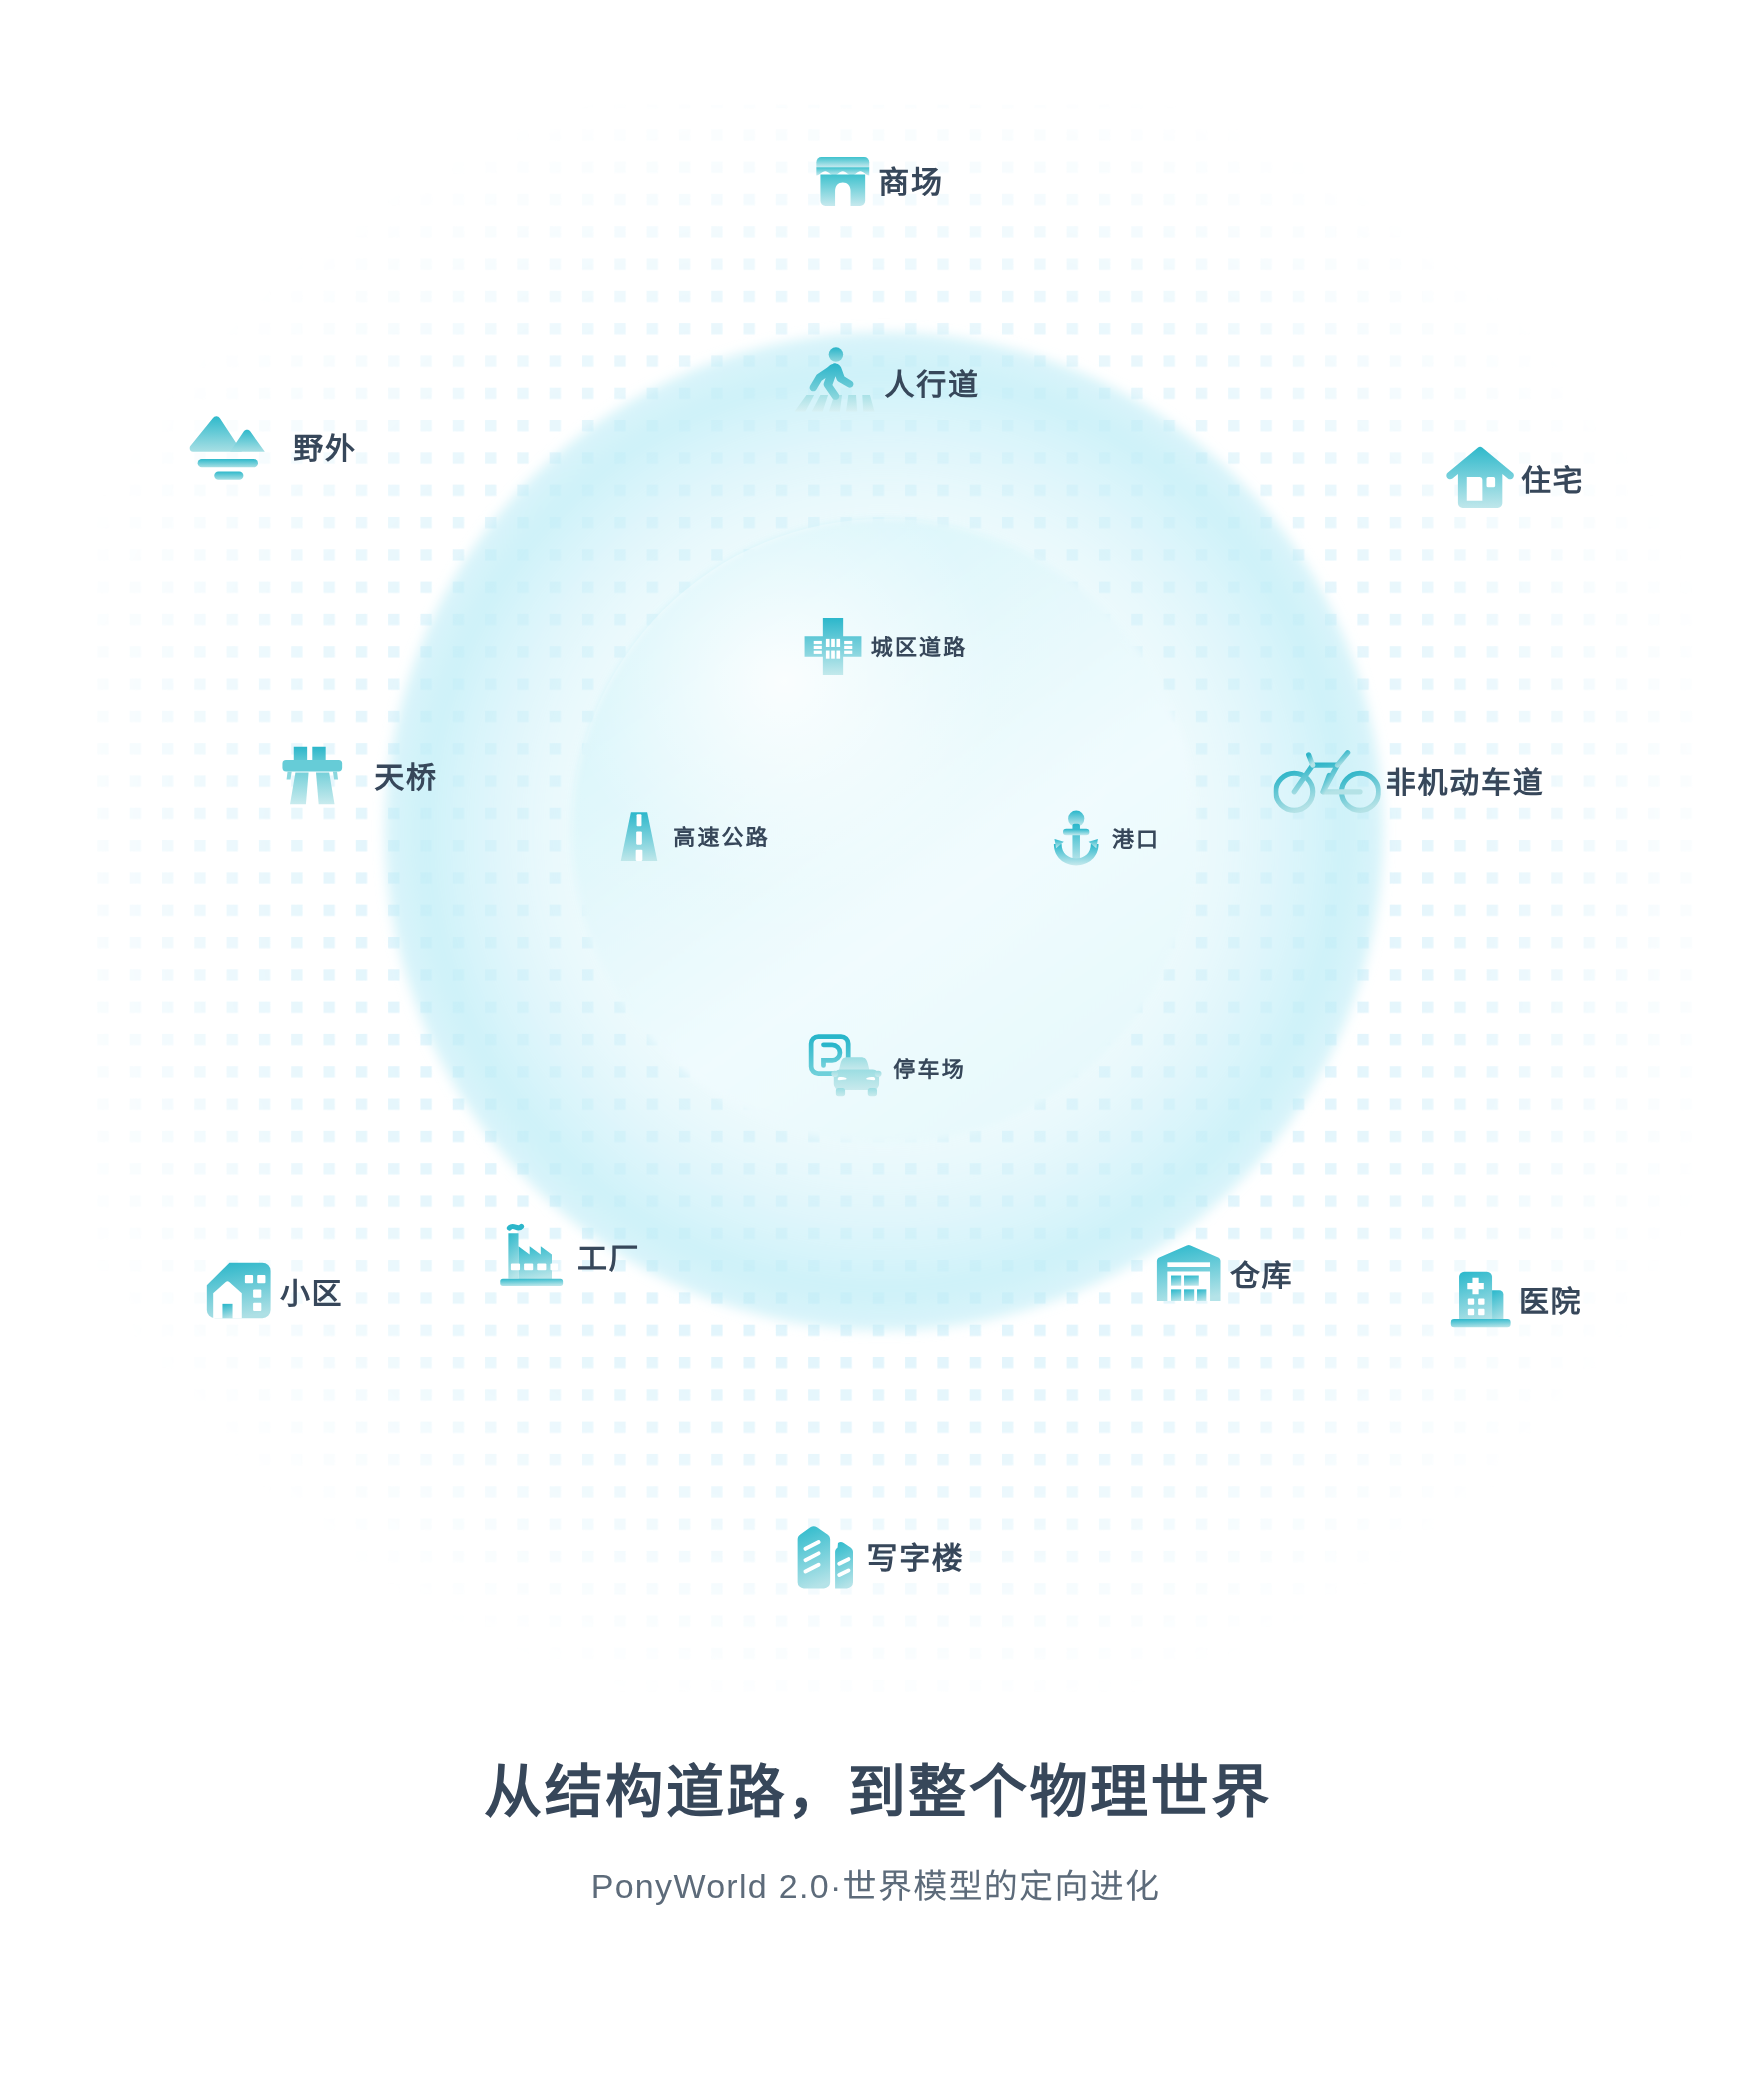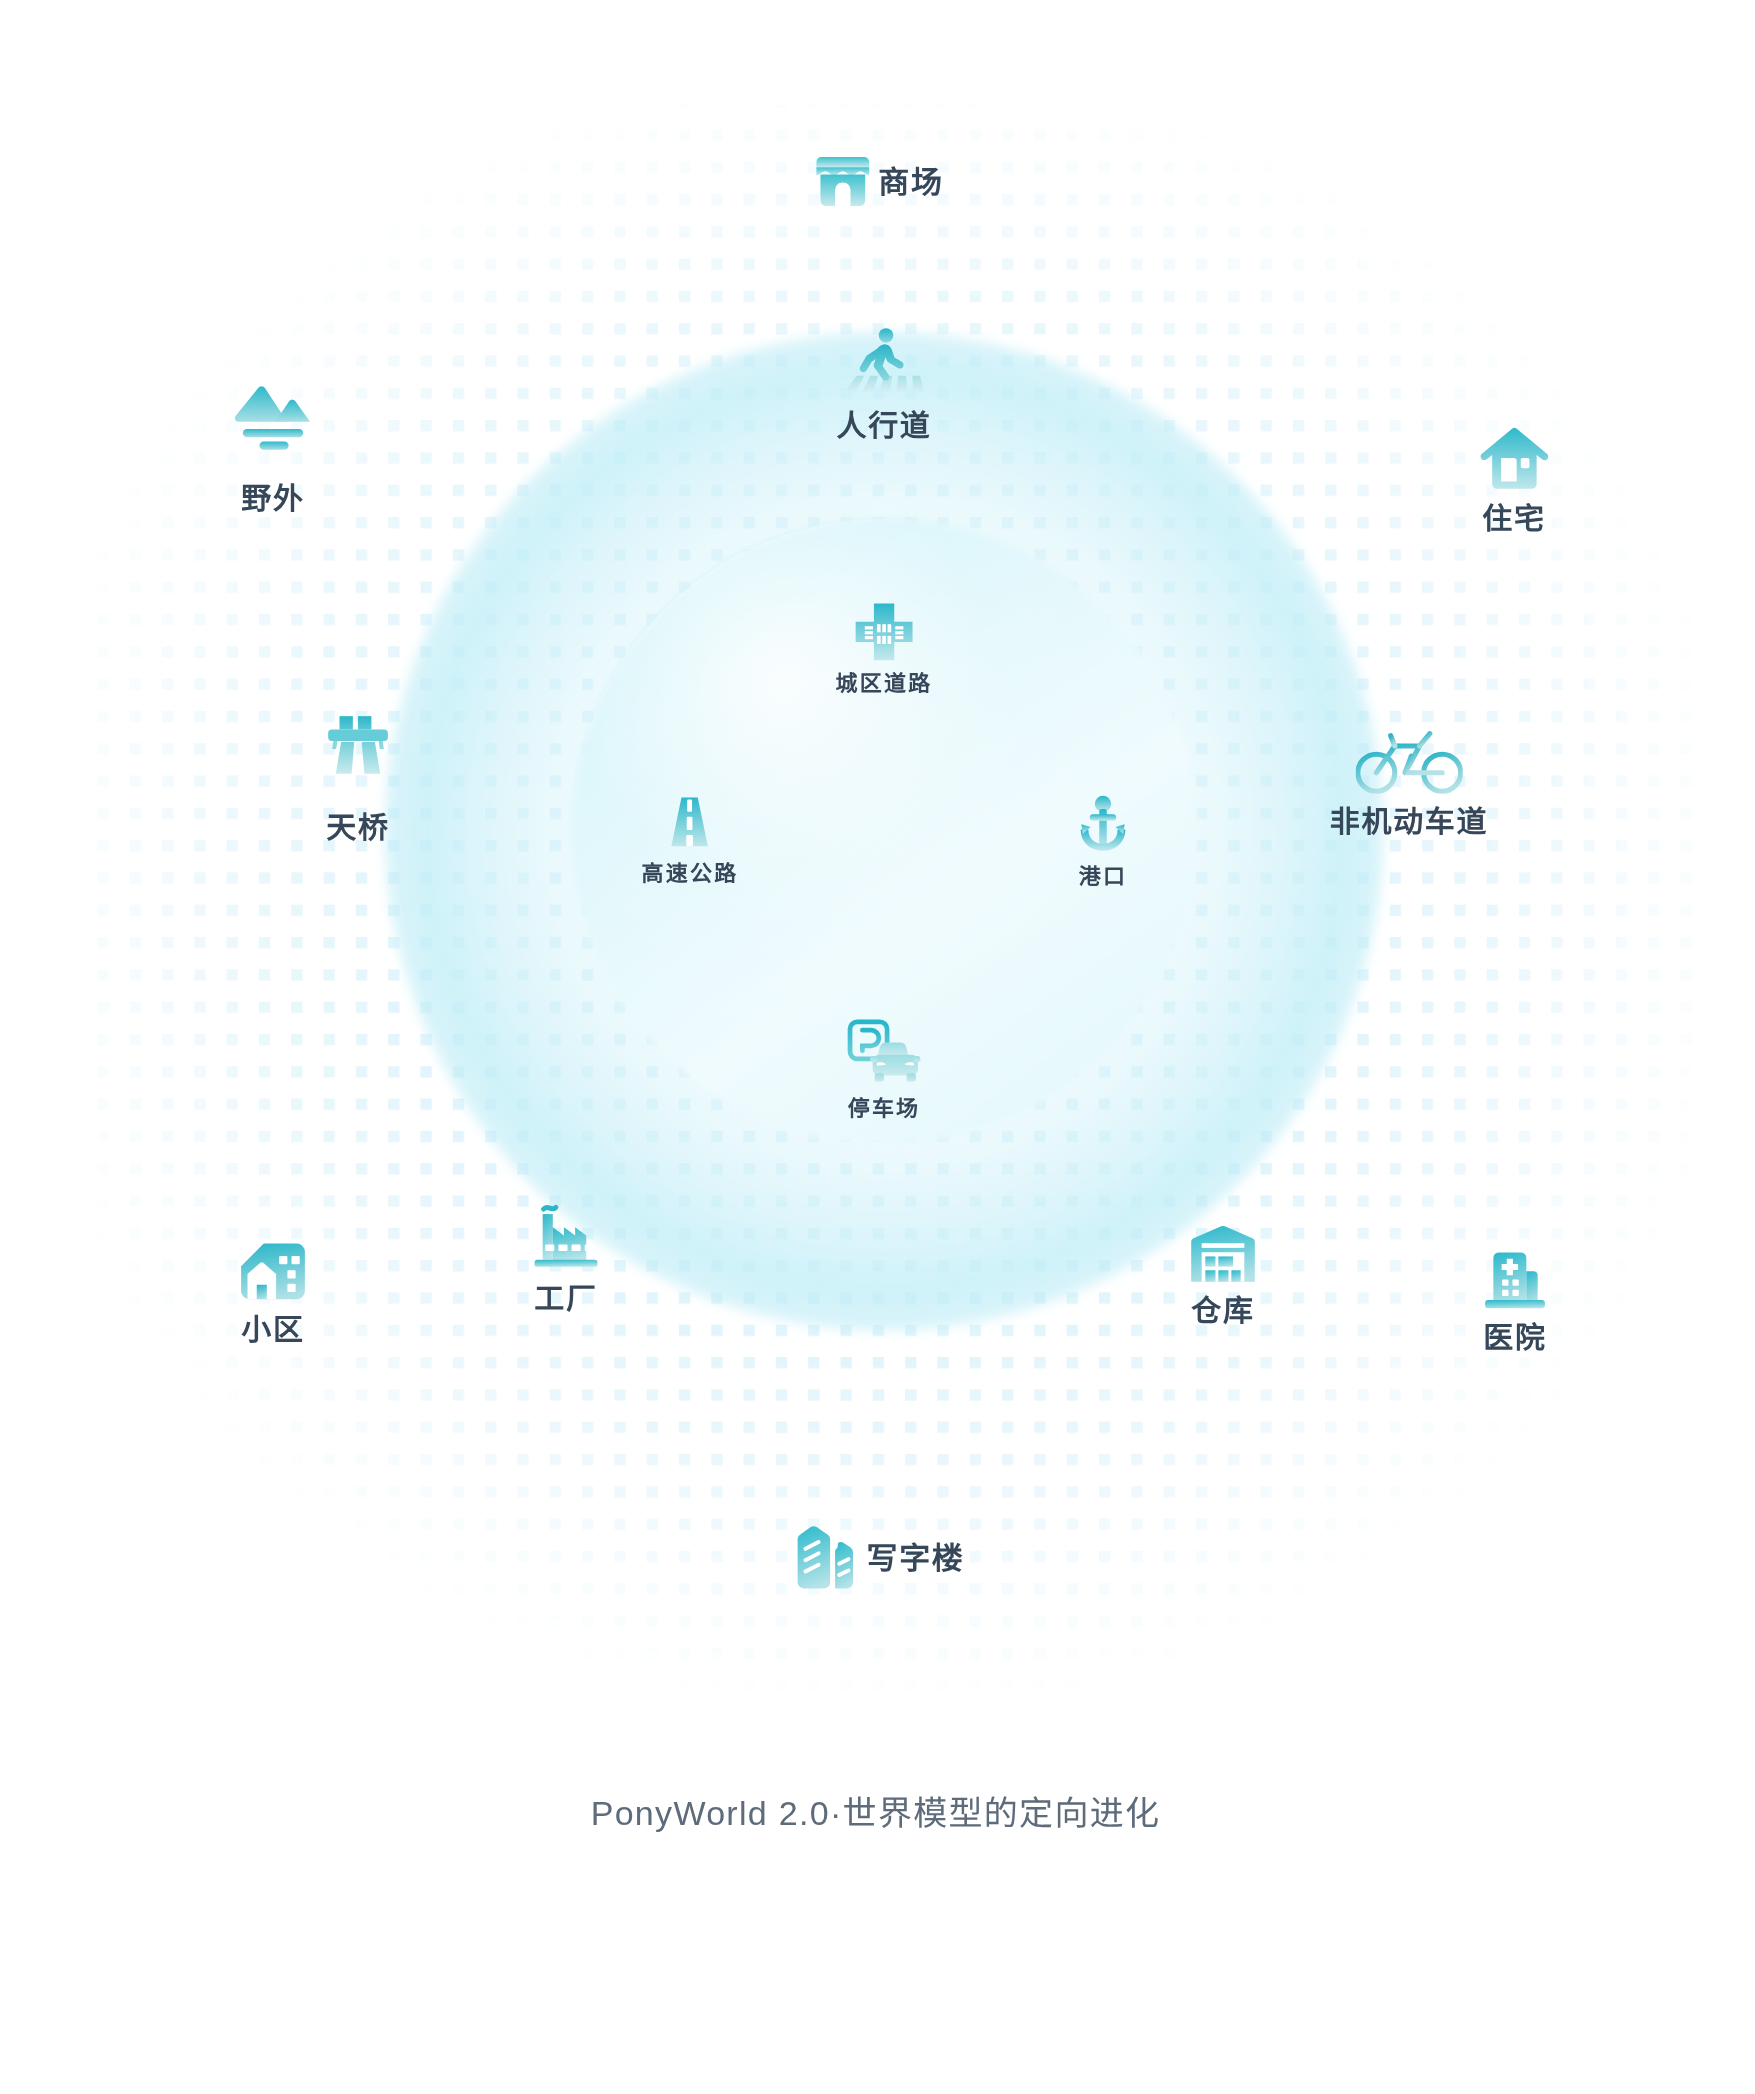--- a/index.html
+++ b/index.html
@@ -15,21 +15,20 @@
   
   #stage{
     position:absolute;inset:0;
     width:1756px;height:2094px;
   }
 
   
   .node{
     position:absolute;
     display:flex;
-    flex-direction:column;
     align-items:center;
     gap:5.2px;
     transform:translate(-50%,-50%);
     user-select:none;
   }
   .node.horiz{
     flex-direction:row;
     align-items:center;
     gap:5px;
   }
@@ -483,17 +482,18 @@
           <path d="M13.6 45.6 L26.4 39"></path>
           <path d="M46.4 38 L55.4 33.6"></path>
           <path d="M46.4 49 L55.4 44.6"></path>
         </g>
       </svg>
     </span>
     <span class="lbl">写字楼</span>
   </div>
 
   <div class="footer">
+    <h1 class="headline">从结构道路，到整个物理世界</h1>
     <p class="subline">PonyWorld 2.0·世界模型的定向进化</p>
   </div>
 
 </div>
 
 
 </body></html>

